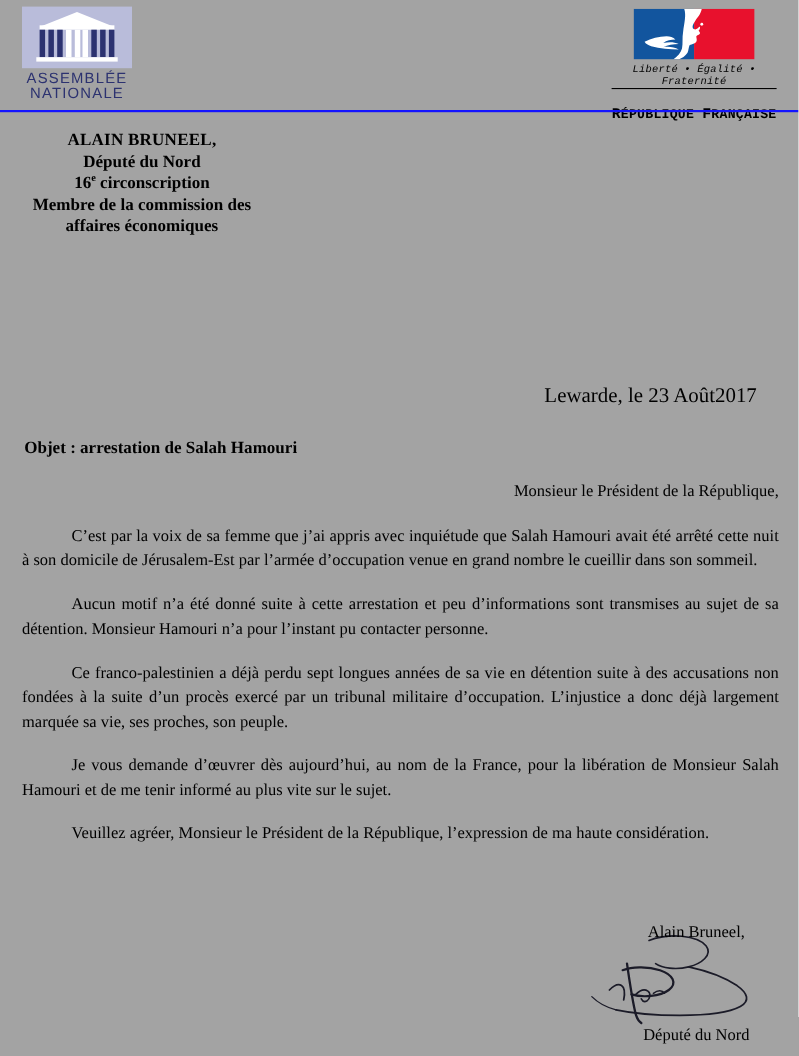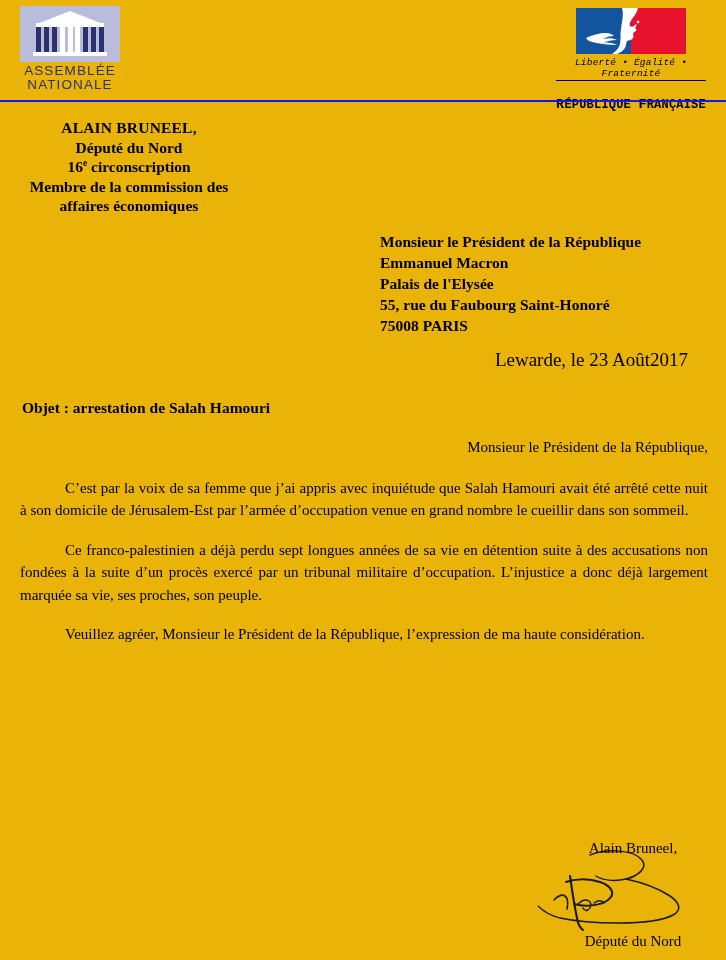--- a/index.html
+++ b/index.html
@@ -4,21 +4,21 @@
 <style>
   html, body {
     margin: 0;
     padding: 0;
     background: #ffffff;
   }
   .page {
     position: relative;
     width: 726px;
     height: 960px;
-    background: #eab308;
+    background: #a3a3a3;
     font-family: "Liberation Serif", "DejaVu Serif", serif;
     color: #000000;
     overflow: hidden;
     box-sizing: border-box;
   }
 
   
   .letterhead {
     position: relative;
     height: 96px;
@@ -282,36 +282,31 @@
   <div class="header-rule"></div>
 
   <div class="sender">
     <div class="nm">ALAIN BRUNEEL,</div>
     <div>Député du Nord</div>
     <div><span>16</span><sup>e</sup><span> circonscription</span></div>
     <div>Membre de la commission des</div>
     <div>affaires économiques</div>
   </div>
 
-  <div class="recipient">
-    <div>Monsieur le Président de la République</div>
-    <div>Emmanuel Macron</div>
-    <div>Palais de l'Elysée</div>
-    <div>55, rue du Faubourg Saint-Honoré</div>
-    <div>75008 PARIS</div>
-  </div>
 
   <div class="dateline">Lewarde, le 23 Août2017</div>
 
   <div class="subject">Objet : arrestation de Salah Hamouri</div>
 
   <div class="body-text">
     <p class="salutation">Monsieur le Président de la République,</p>
     <p>C’est par la voix de sa femme que j’ai appris avec inquiétude que Salah Hamouri avait été arrêté cette nuit à son domicile de Jérusalem-Est par l’armée d’occupation venue en grand nombre le cueillir dans son sommeil.</p>
+    <p>Aucun motif n’a été donné suite à cette arrestation et peu d’informations sont transmises au sujet de sa détention. Monsieur Hamouri n’a pour l’instant pu contacter personne.</p>
     <p>Ce franco-palestinien a déjà perdu sept longues années de sa vie en détention suite à des accusations non fondées à la suite d’un procès exercé par un tribunal militaire d’occupation. L’injustice a donc déjà largement marquée sa vie, ses proches, son peuple.</p>
+    <p>Je vous demande d’œuvrer dès aujourd’hui, au nom de la France, pour la libération de Monsieur Salah Hamouri et de me tenir informé au plus vite sur le sujet.</p>
     <p class="closing">Veuillez agréer, Monsieur le Président de la République, l’expression de ma haute considération.</p>
   </div>
 
   <div class="signature">
     <div class="sig-name">Alain Bruneel,</div>
     <svg class="sig-mark" viewBox="0 0 200 92">
       <g fill="none" stroke="#1b1b28" stroke-linecap="round" stroke-linejoin="round">
         <path d="M60 9 C78 2 104 4 112 14 C118 22 108 30 96 33 C84 36 72 34 66 30" stroke-width="1.5"></path>
         <path d="M96 33 C110 36 128 42 140 50 C150 57 152 64 143 69 C132 75 110 77 88 77 C66 77 44 75 30 72" stroke-width="1.6"></path>
         <path d="M36 36 C44 33 58 32 70 36 C82 40 86 48 78 54 C70 60 54 61 44 58" stroke-width="2"></path>

